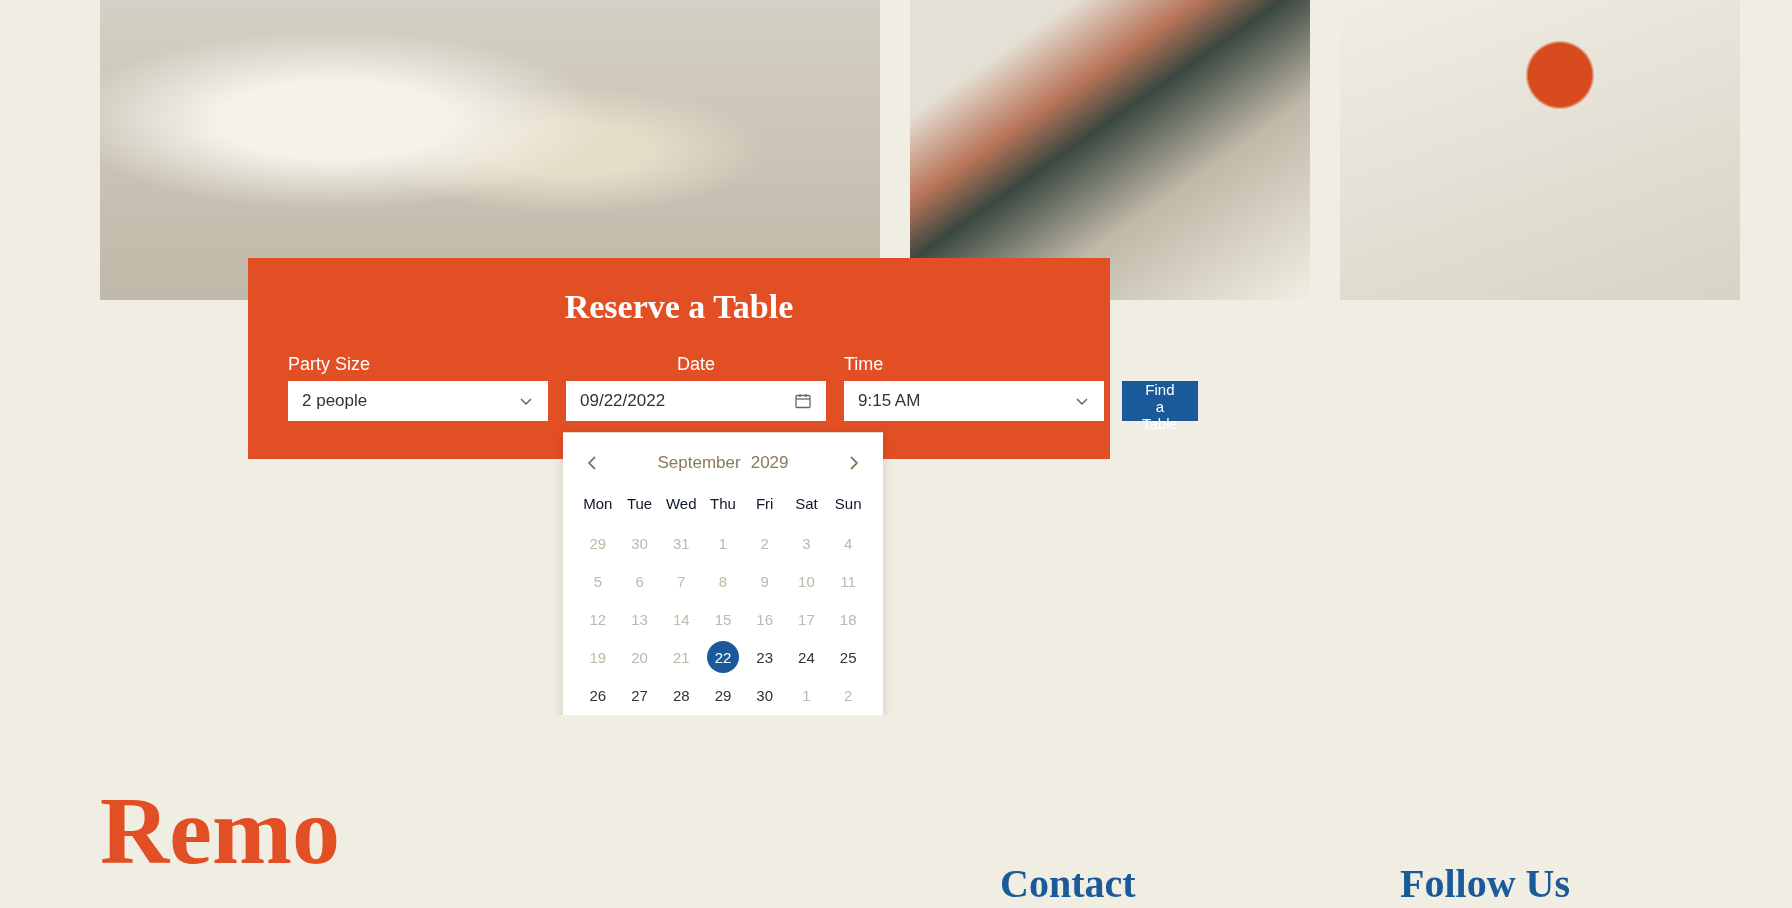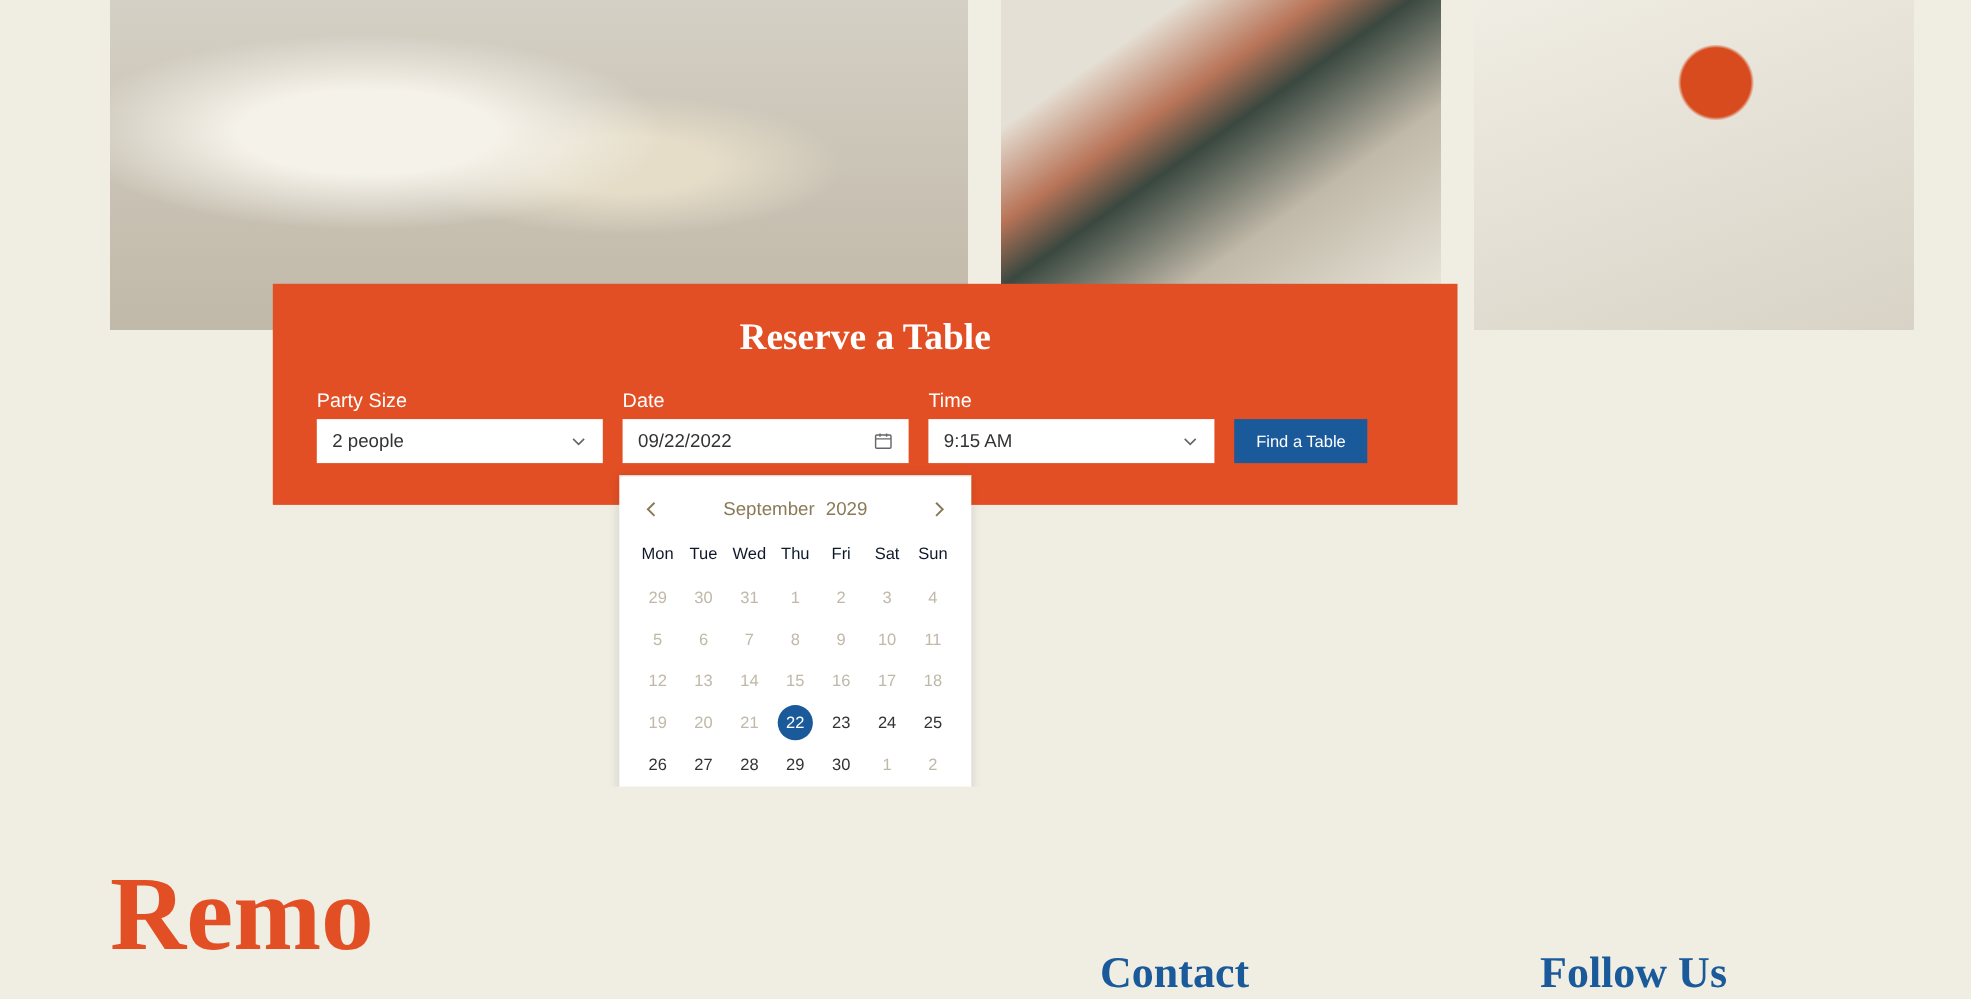--- a/index.html
+++ b/index.html
@@ -28,40 +28,40 @@
 .gallery-img.img2 { flex: 0 0 400px; }
 .gallery-img.img3 { flex: 0 0 400px; }
 .img1::after { content: ""; position: absolute; inset: 0; background: radial-gradient(ellipse at 30% 40%, #f5f2ea 15%, transparent 35%), radial-gradient(ellipse at 60% 50%, #e5ddc8 12%, transparent 30%), linear-gradient(180deg, #d5d0c5 0%, #c0b8a8 100%); }
 .img2::after { content: ""; position: absolute; inset: 0; background: linear-gradient(145deg, #e5e0d5 20%, #b87458 35%, #3a4840 45%, #c0b8a8 65%, #f0eee3 100%); }
 .img3::after { content: ""; position: absolute; inset: 0; background: radial-gradient(circle at 55% 25%, #d84b1e 0%, #d84b1e 10%, transparent 11%), linear-gradient(160deg, #f0ede4 0%, #d8d3c6 100%); }
 
 .reserve-panel {
   position: absolute;
   top: 258px;
   left: 248px;
-  width: 1077px;
+  width: 862px;
   background: #e34f24;
   padding: 30px 40px 38px;
 }
 .reserve-title {
   color: #fff;
   font-family: Georgia, "Times New Roman", serif;
   font-size: 34px;
   font-weight: 700;
   text-align: center;
   margin-bottom: 28px;
 }
 .reserve-row {
   display: flex;
   gap: 18px;
   align-items: flex-end;
 }
 .field { display: flex; flex-direction: column; }
 .field.party { flex: 0 0 260px; }
-.field.date { flex: 0 0 260px; }
+.field.date { flex: 0 0 260px; text-align: center; }
 .field.time { flex: 0 0 260px; }
 .field-label {
   color: #fff;
   font-size: 18px;
   margin-bottom: 6px;
   font-weight: 400;
 }
 .select, .date-input {
   background: #fff;
   height: 40px;

